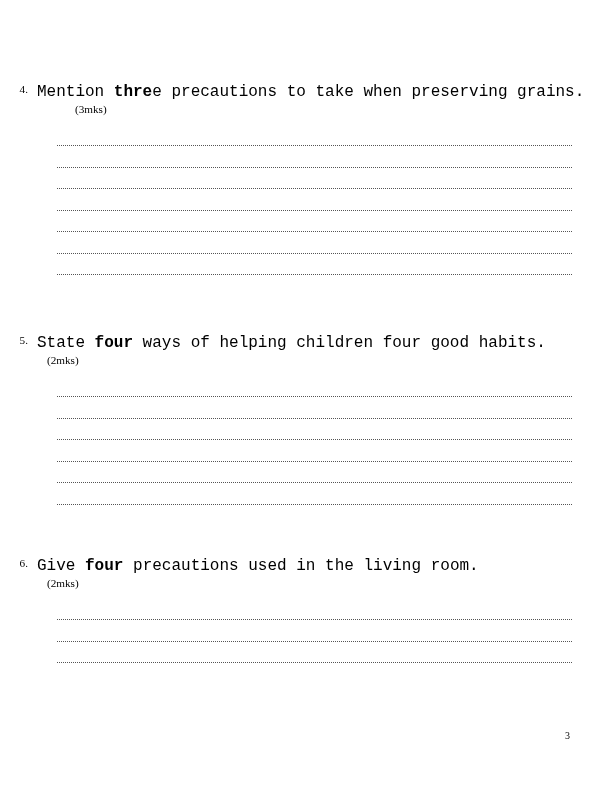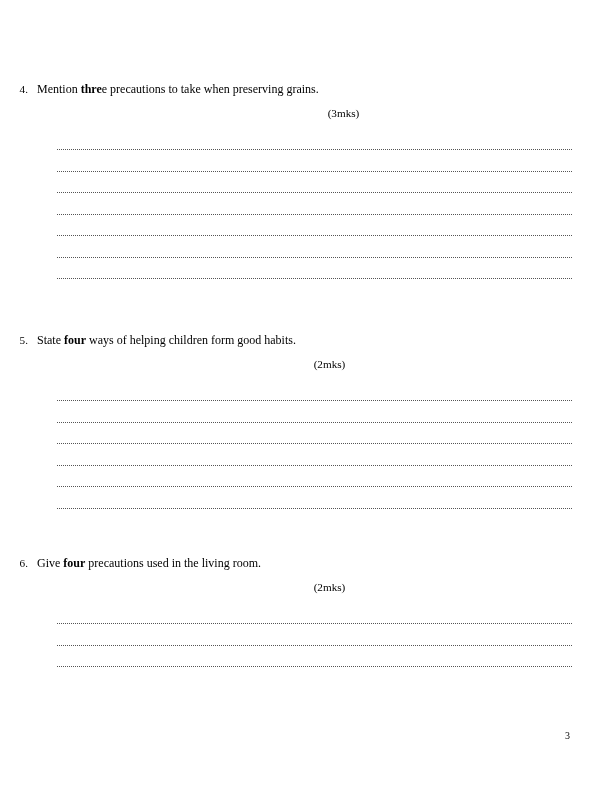--- a/index.html
+++ b/index.html
@@ -35,27 +35,26 @@
   }
   .q-num {
     width: 28px;
     text-align: right;
     padding-right: 9px;
     flex: 0 0 auto;
     font-size: 11.2px;
   }
   .q-text {
     flex: 1 1 auto;
-    font-size: 12px;
+    font-size: 16px;
+    font-family: Liberation Mono, monospace;
   }
   .q-marks {
     margin-left: 75px;
-    margin-top: 9px;
     font-size: 11.2px;
-    text-align: center;
   }
   .answer-lines {
     margin-top: 10px;
   }
   .dotline {
     height: 21.5px;
     margin-left: 57px;
     width: 515px;
     border-bottom: 1px dotted #555555;
     box-sizing: border-box;
@@ -87,21 +86,21 @@
       <div class="dotline"></div>
       <div class="dotline"></div>
       <div class="dotline"></div>
       <div class="dotline"></div>
     </div>
   </div>
 
   <div class="question-block" style="top:333px;">
     <div class="q-head">
       <span class="q-num">5.</span>
-      <span class="q-text"><span>State </span><b>four</b><span> ways of helping children form good habits.</span></span>
+      <span class="q-text"><span>State </span><b>four</b><span> ways of helping children four good habits.</span></span>
     </div>
     <div class="q-marks" style="margin-left:47px;">(2mks)</div>
     <div class="answer-lines">
       <div class="dotline"></div>
       <div class="dotline"></div>
       <div class="dotline"></div>
       <div class="dotline"></div>
       <div class="dotline"></div>
       <div class="dotline"></div>
     </div>

